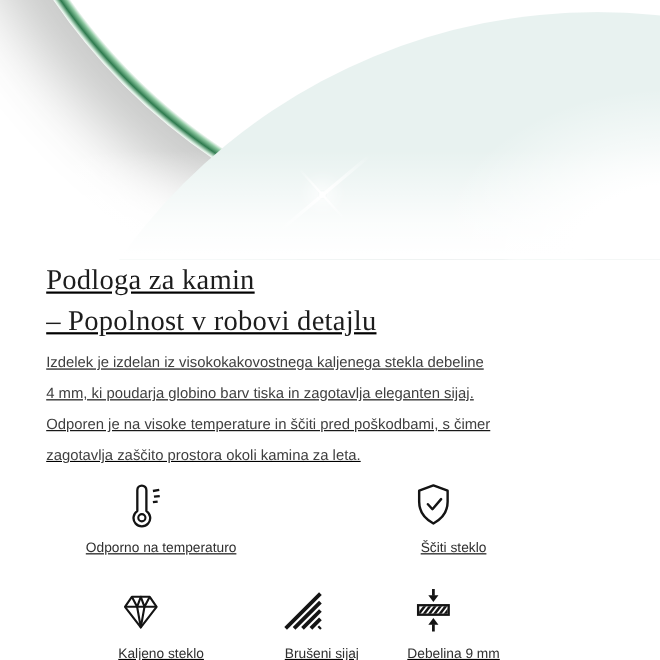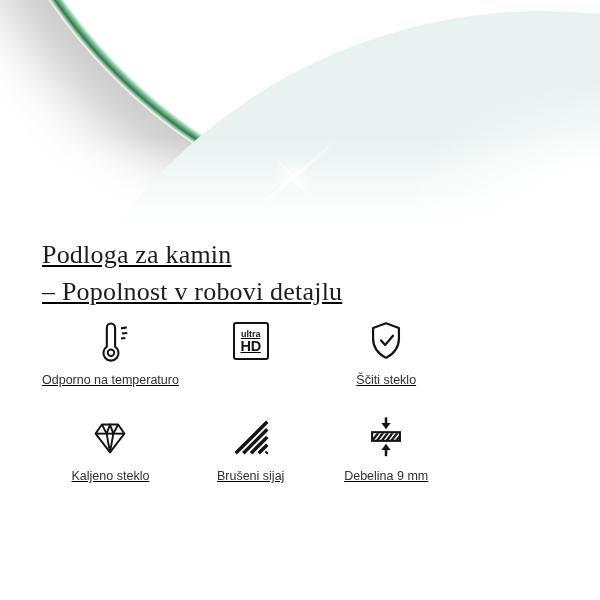--- a/index.html
+++ b/index.html
@@ -88,21 +88,21 @@
     margin-top:8px; padding:0 -12px;
     display:grid; grid-template-columns:repeat(3, 1fr);
     row-gap:26px; column-gap:8px;
   }
   .feature {
     display:flex; flex-direction:column; align-items:center; text-align:center;
   }
   .feature .icon-wrap { width:48px; height:46px; display:flex; align-items:center; justify-content:center; }
   .feature svg { display:block; }
   .feature .label {
-    margin-top:9px; font-size:12.5px; color:#2f2f2f; line-height:15px; white-space:nowrap;
+    margin-top:9px; font-size:12.5px; color:#2f2f2f; line-height:15px; white-space:nowrap;margin-left:36px;
   }
   
   .uhd-box {
     width:36px; height:38px; border:2.5px solid #141414; border-radius:3px;
     display:flex; flex-direction:column; align-items:center; justify-content:center;
     color:#141414; background:#fff;
   }
   .uhd-top { font-size:9px; font-weight:700; line-height:10px; letter-spacing:0; }
   .uhd-bottom { font-size:14.5px; font-weight:800; line-height:15px; letter-spacing:-0.3px; }
 </style>
@@ -119,43 +119,38 @@
         <div class="core"></div>
       </div>
   </div>
 
   <div class="content">
     <h1 class="title">
       <span>Podloga za kamin</span>
       <span>– Popolnost v robovi detajlu</span>
     </h1>
 
+    <p class="description">Izdelek je izdelan iz visokokakovostnega kaljenega stekla debeline 4 mm, ki poudarja globino barv tiska in zagotavlja eleganten sijaj. Odporen je na visoke temperature in ščiti pred poškodbami, s čimer zagotavlja zaščito prostora okoli kamina za leta.</p>
 
     <div class="features">
 
       <div class="feature">
         <div class="icon-wrap">
           <svg width="46" height="46" viewBox="0 0 48 48" fill="none" stroke="#141414" stroke-width="2.2">
             <path d="M29.3 29.9 V10 a4.3 4.3 0 0 0 -8.6 0 v19.9 a7.9 7.9 0 1 0 8.6 0 Z" stroke-linejoin="round"></path>
             <circle cx="25" cy="36.2" r="3.4" stroke-width="2"></circle>
             <line x1="35.5" y1="10.8" x2="41.5" y2="9.8"></line>
             <line x1="36.5" y1="16.2" x2="42" y2="15.6"></line>
             <line x1="35.5" y1="21.4" x2="40" y2="20.8"></line>
           </svg>
         </div>
         <div class="label">Odporno na temperaturo</div>
       </div>
 
       <div class="feature">
-        <div class="icon-wrap">
-          <div class="uhd-box">
-            <div class="uhd-top">ultra</div>
-            <div class="uhd-bottom">HD</div>
-          </div>
-        </div>
       </div>
 
       <div class="feature">
         <div class="icon-wrap">
           <svg width="46" height="46" viewBox="0 0 48 48" fill="none" stroke="#141414" stroke-width="2.3" stroke-linejoin="round" stroke-linecap="round">
             <path d="M24 5.5 L37.5 10.5 V21 C37.5 31 31.5 37.6 24 41.6 C16.5 37.6 10.5 31 10.5 21 V10.5 Z"></path>
             <path d="M18.8 23.4 l4.3 4.7 l8.2 -9.6"></path>
           </svg>
         </div>
         <div class="label">Ščiti steklo</div>

